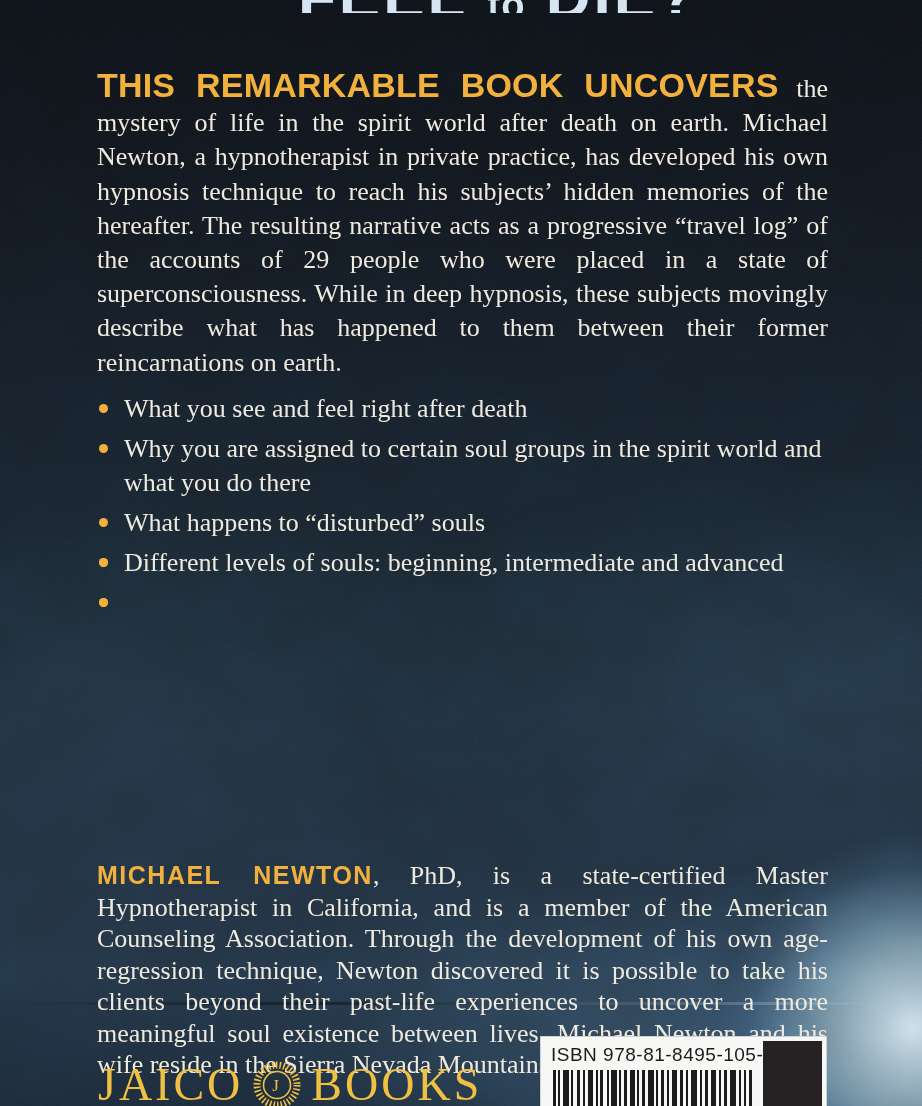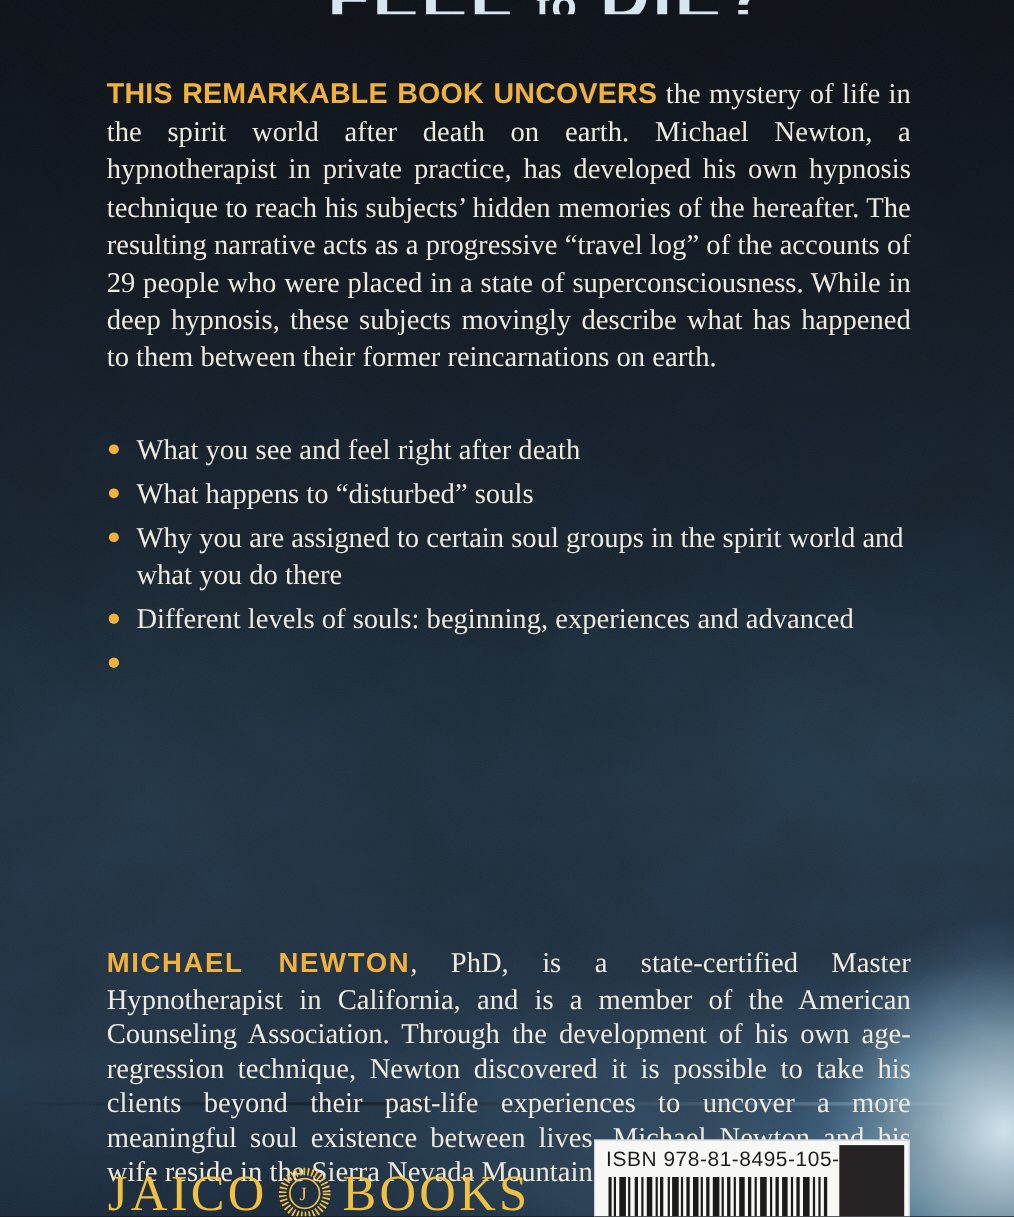--- a/index.html
+++ b/index.html
@@ -34,21 +34,21 @@
     font-family: "Liberation Sans", sans-serif; font-weight: bold;
     font-size: 62px; letter-spacing: 3px; color: #d5e5f1;
   }
   .headline-text .small-word { font-size: 38px; letter-spacing: 1px; }
 
   .content-block { position: absolute; left: 97px; width: 731px; color: #efeade; }
 
   .intro { top: 68px; font-size: 26px; line-height: 34.2px; text-align: justify; }
   .lead-in {
     font-family: "Liberation Sans", sans-serif; font-weight: bold;
-    color: #f2b13c; font-size: 26px; letter-spacing: 0.2px;
+    color: #f2b13c; font-size: 34px; letter-spacing: 0.2px;
   }
 
   .learn-heading {
     top: 355px;
     font-family: "Liberation Sans", sans-serif; font-weight: bold;
     color: #f2b13c; font-size: 27px; line-height: 30px; letter-spacing: 0.2px;
   }
   .learn-heading .italic { font-style: italic; }
 
   .bullet-list { top: 392px; list-style: none; }
@@ -117,24 +117,24 @@
 
   <div class="headline-clip">
     <span class="headline-text"><span>FEEL</span> <span class="small-word">to</span> <span>DIE?</span></span>
   </div>
 
   <p class="content-block intro"><span class="lead-in">THIS REMARKABLE BOOK UNCOVERS</span><span> the mystery of life in the spirit world after death on earth. Michael Newton, a hypnotherapist in private practice, has developed his own hypnosis technique to reach his subjects’ hidden memories of the hereafter. The resulting narrative acts as a progressive “travel log” of the accounts of 29 people who were placed in a state of superconsciousness. While in deep hypnosis, these subjects movingly describe what has happened to them between their former reincarnations on earth.</span></p>
 
 
   <ul class="content-block bullet-list">
     <li><span class="bullet-dot"></span><span>What you see and feel right after death</span></li>
+    <li><span class="bullet-dot"></span><span>Why you are assigned to certain soul groups in the spirit world and what you do there</span></li>
     <li><span class="bullet-dot"></span><span>What happens to “disturbed” souls</span></li>
-    <li><span class="bullet-dot"></span><span>Why you are assigned to certain soul groups in the spirit world and what you do there</span></li>
     <li><span class="bullet-dot"></span></li>
-    <li><span class="bullet-dot"></span><span>Different levels of souls: beginning, experiences and advanced</span></li>
+    <li><span class="bullet-dot"></span><span>Different levels of souls: beginning, intermediate and advanced</span></li>
     <li><span class="bullet-dot"></span></li>
     <li><span class="bullet-dot"></span></li>
   </ul>
 
   <p class="content-block bio"><span class="bio-lead">MICHAEL NEWTON</span><span>, PhD, is a state-certified Master Hypnotherapist in California, and is a member of the American Counseling Association. Through the development of his own age-regression technique, Newton discovered it is possible to take his clients beyond their past-life experiences to uncover a more meaningful soul existence between lives. Michael Newton and his wife reside in the Sierra Nevada Mountains of northern California.</span></p>
 
   <div class="publisher">
     <span>JAICO</span>
     <svg class="emblem" viewBox="0 0 48 48" aria-hidden="true">
       <g stroke="#f0c042" fill="none">

